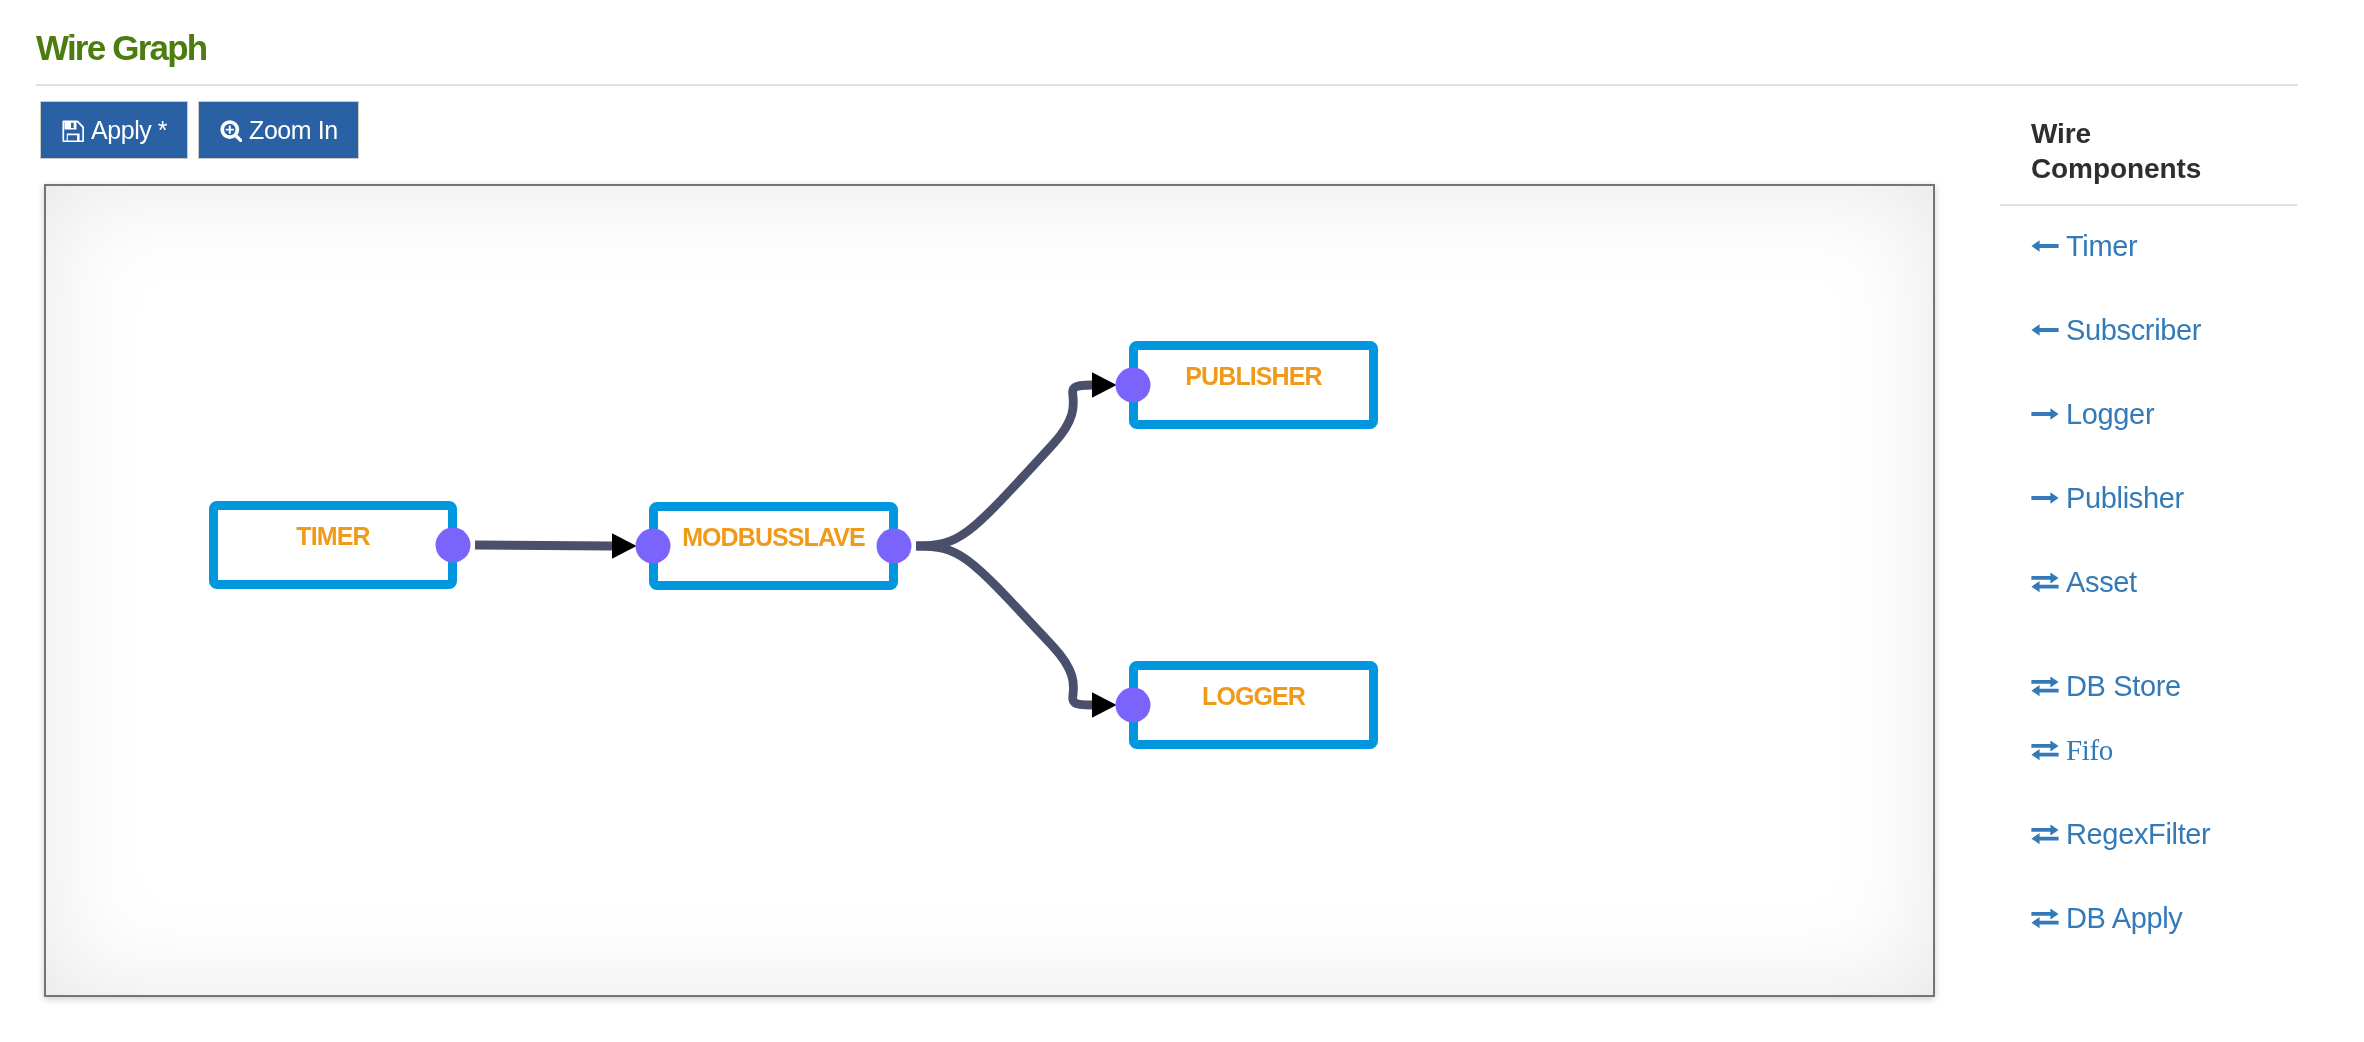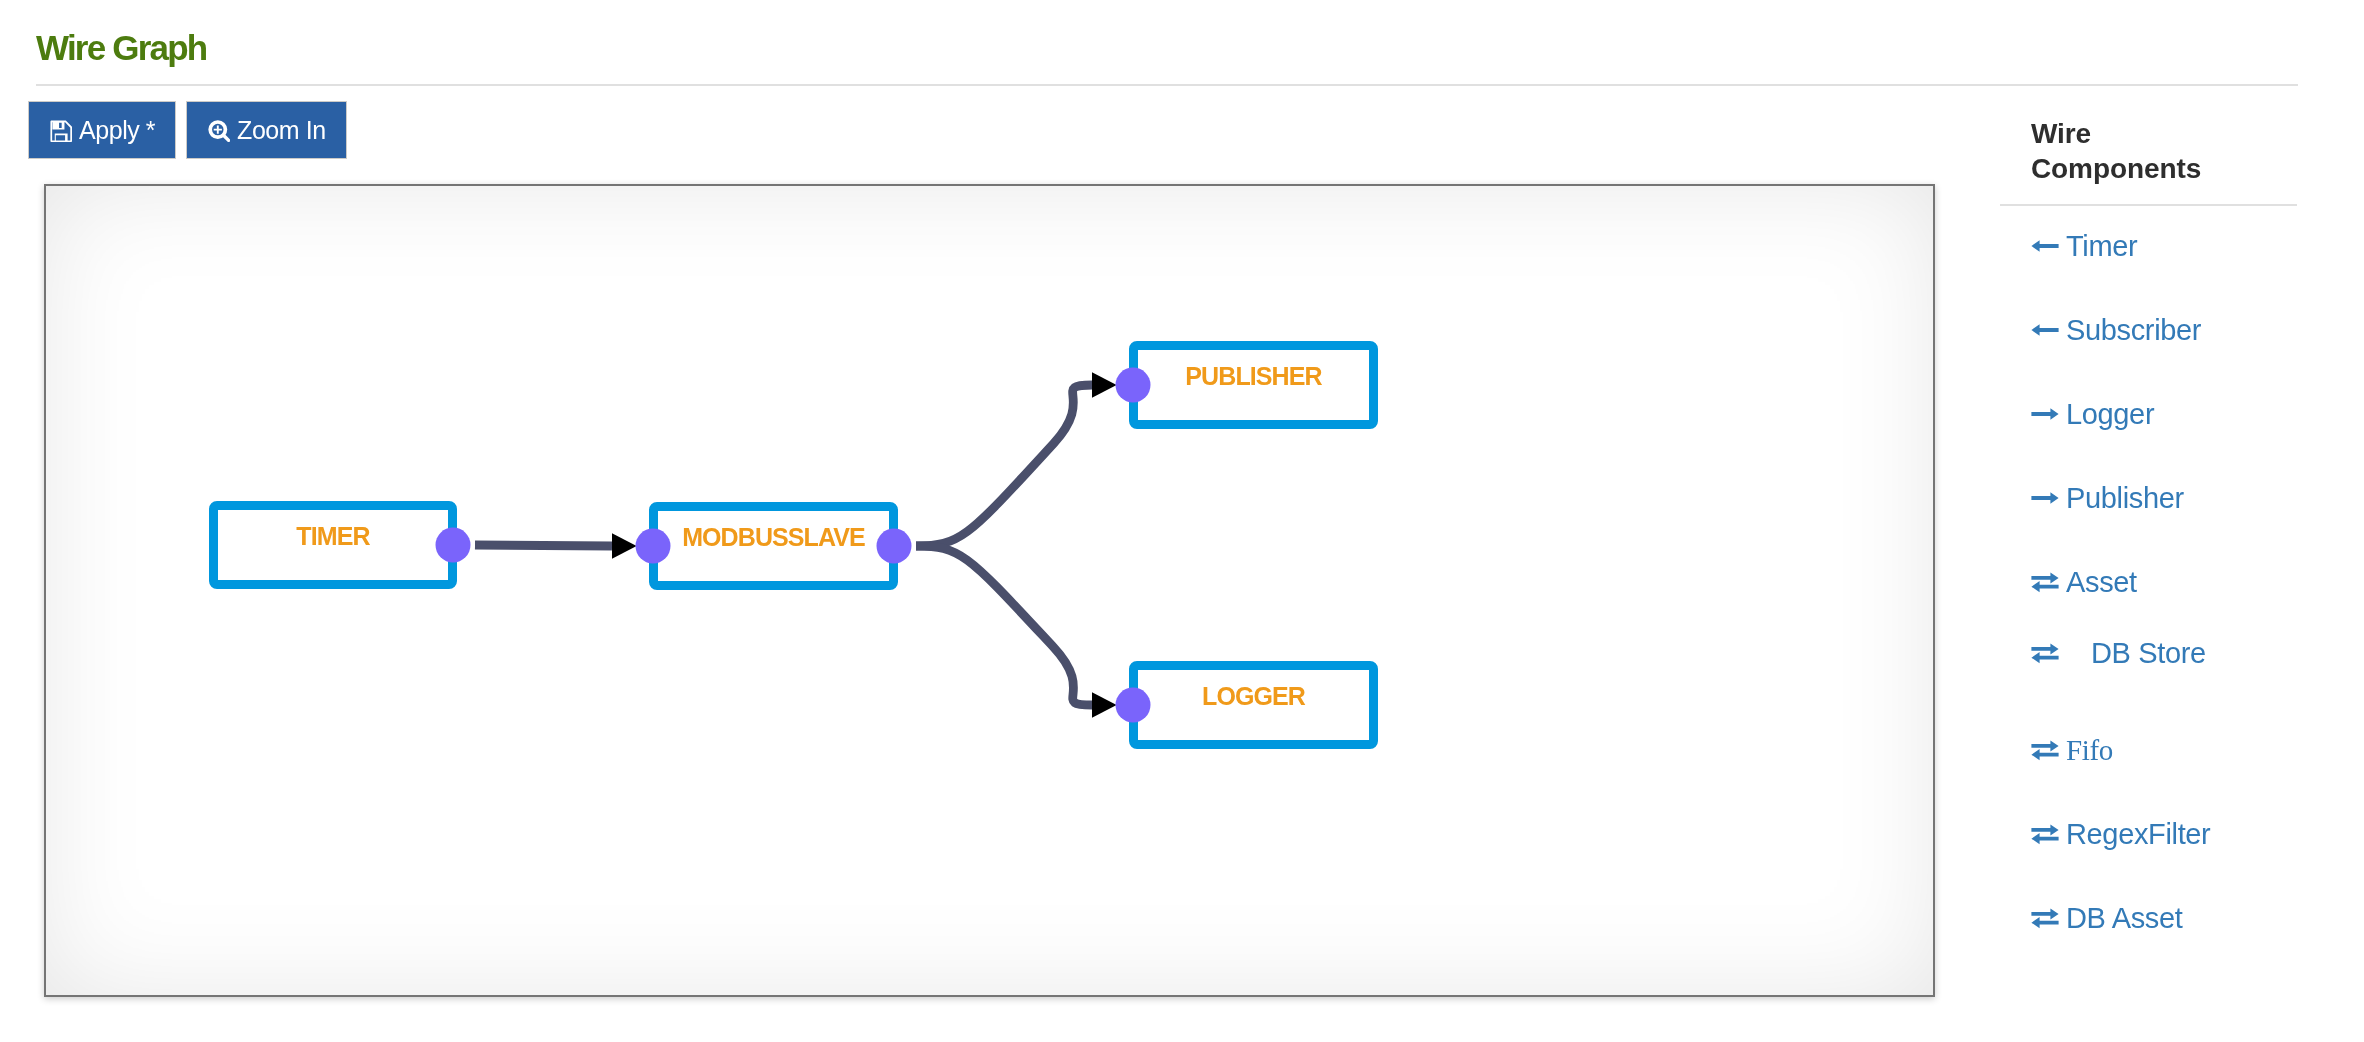--- a/index.html
+++ b/index.html
@@ -17,21 +17,21 @@
     font-size:35px;font-weight:700;color:#4d7c0f;
     line-height:40px;letter-spacing:-1.8px;
   }
   .title-rule{
     position:absolute;left:36px;top:84px;width:2262px;height:2px;background:#e0e0e0;
   }
 
   
   .tb{position:absolute;top:101px;display:flex;}
   .tb-right{left:1446px;}
-  .tb-left{left:28px;}
+  .tb-left{left:40px;}
   .btn{
     border:1px solid #cdcbc7;
     background:#2a60a4;
     color:#ffffff;
     font-size:25px;
     letter-spacing:-0.45px;
     line-height:1;
     padding:0 20px;
     height:58px;
     display:flex;align-items:center;
@@ -169,21 +169,21 @@
             </svg></span>
           <span>Publisher</span>
         </div>
         <div class="comp" style="top: 449px;">
           <span class="arr"><svg width="28" height="24" viewBox="0 0 28 24">
               <path fill="#337ab7" d="M0.4 6.1h19V2.4L27.6 8l-8.2 5.6V9.8h-19V6.1Z"></path>
               <path fill="#337ab7" d="M27.6 18.6h-19v3.7L0.4 16.7l8.2-5.6v3.6h19v3.9Z"></path>
             </svg></span>
           <span>Asset</span>
         </div>
-        <div class="comp" style="top: 520px; gap: 25px;">
+        <div class="comp" style="top: 553px;">
           <span class="arr"><svg width="28" height="24" viewBox="0 0 28 24">
               <path fill="#337ab7" d="M0.4 6.1h19V2.4L27.6 8l-8.2 5.6V9.8h-19V6.1Z"></path>
               <path fill="#337ab7" d="M27.6 18.6h-19v3.7L0.4 16.7l8.2-5.6v3.6h19v3.9Z"></path>
             </svg></span>
           <span>DB Store</span>
         </div>
         <div class="comp" style="top: 617px; font-family: Liberation Serif, serif;">
           <span class="arr"><svg width="28" height="24" viewBox="0 0 28 24">
               <path fill="#337ab7" d="M0.4 6.1h19V2.4L27.6 8l-8.2 5.6V9.8h-19V6.1Z"></path>
               <path fill="#337ab7" d="M27.6 18.6h-19v3.7L0.4 16.7l8.2-5.6v3.6h19v3.9Z"></path>
@@ -195,18 +195,18 @@
               <path fill="#337ab7" d="M0.4 6.1h19V2.4L27.6 8l-8.2 5.6V9.8h-19V6.1Z"></path>
               <path fill="#337ab7" d="M27.6 18.6h-19v3.7L0.4 16.7l8.2-5.6v3.6h19v3.9Z"></path>
             </svg></span>
           <span>RegexFilter</span>
         </div>
         <div class="comp" style="top: 785px;">
           <span class="arr"><svg width="28" height="24" viewBox="0 0 28 24">
               <path fill="#337ab7" d="M0.4 6.1h19V2.4L27.6 8l-8.2 5.6V9.8h-19V6.1Z"></path>
               <path fill="#337ab7" d="M27.6 18.6h-19v3.7L0.4 16.7l8.2-5.6v3.6h19v3.9Z"></path>
             </svg></span>
-          <span>DB Asset</span>
+          <span>DB Apply</span>
         </div>
       </div>
   </div>
 
 </div>
 
 </body></html>

